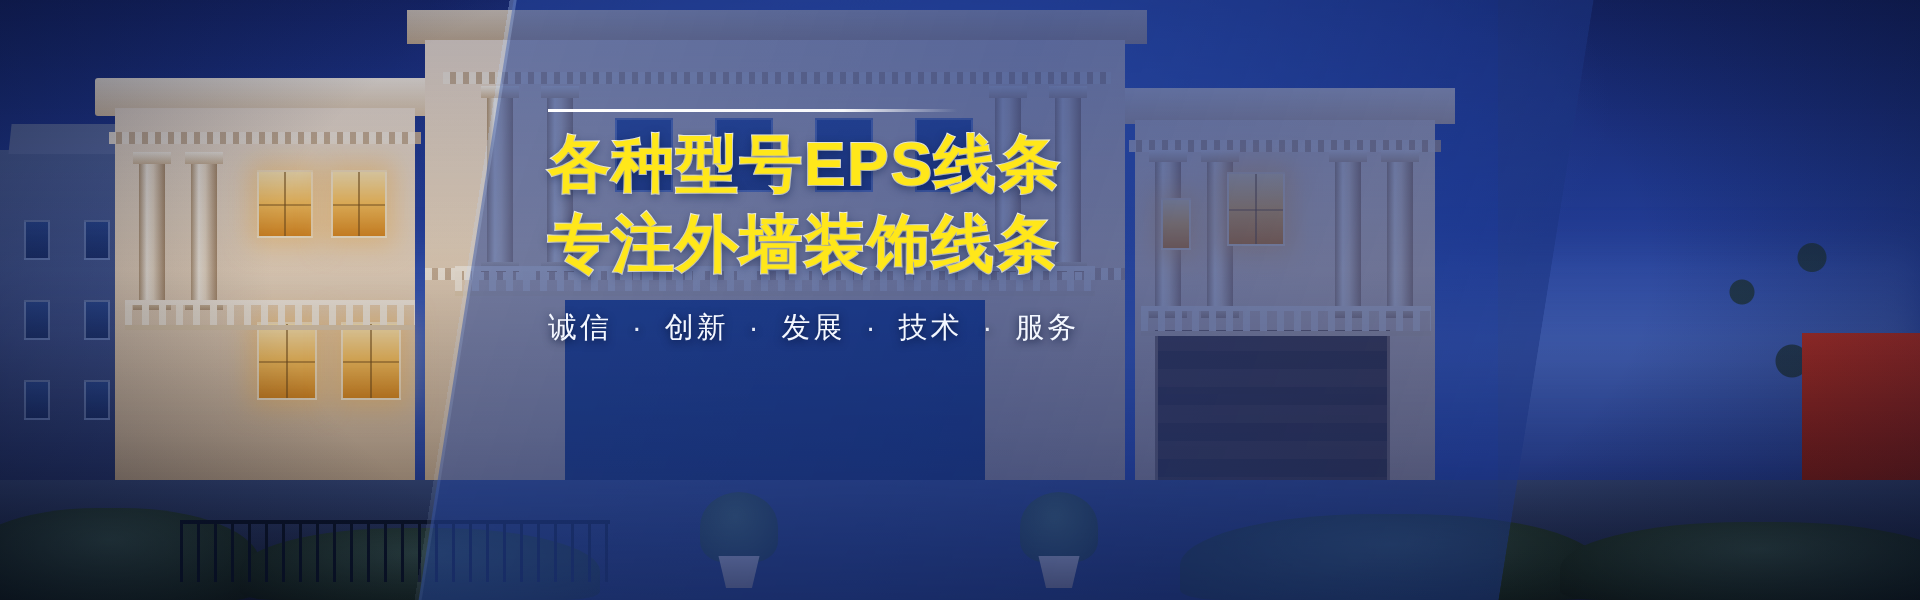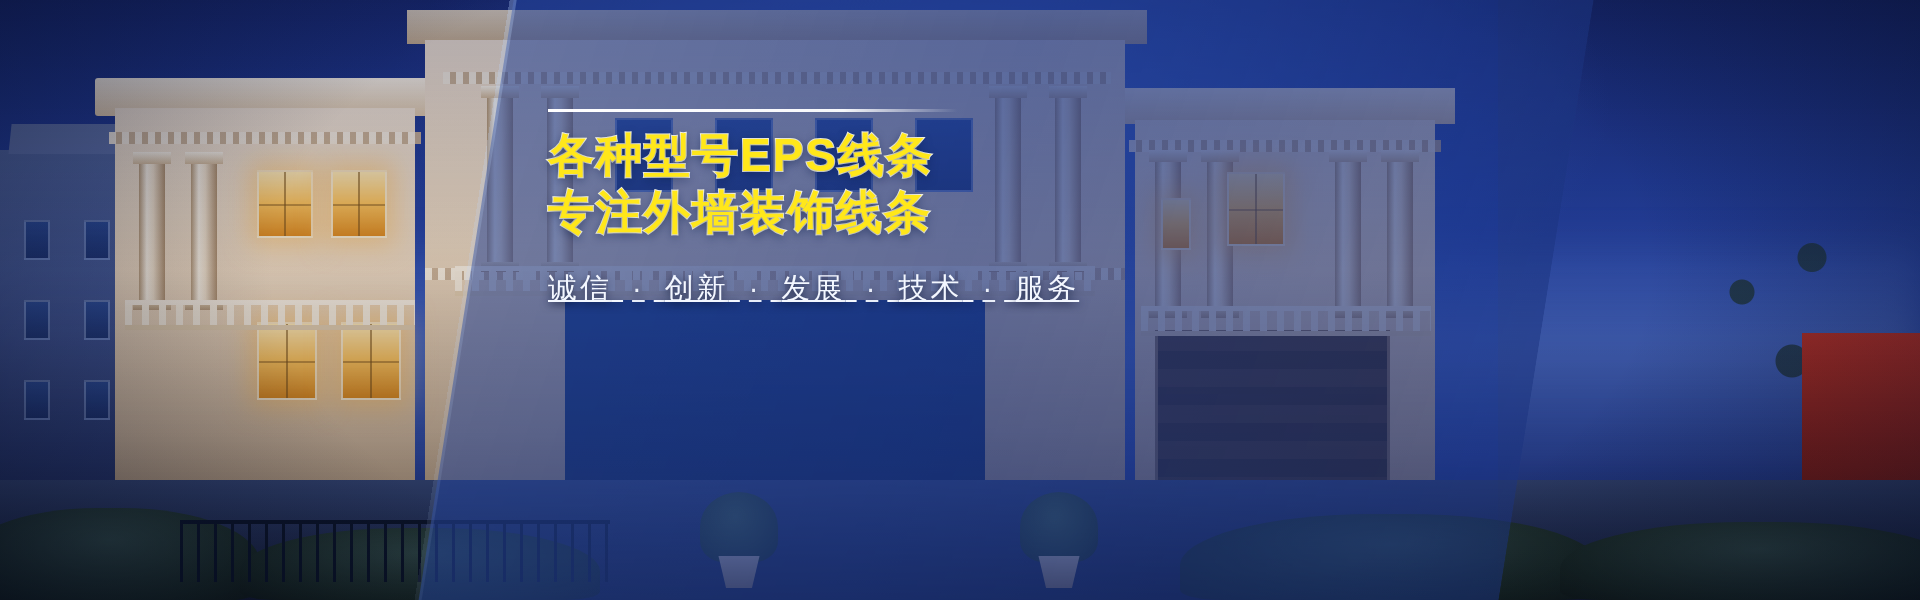--- a/index.html
+++ b/index.html
@@ -217,37 +217,36 @@
   }
 
   .rule {
     width:410px; height:3px; margin:17px 0 19px 0;
     background:linear-gradient(90deg,#ffffff 0%,rgba(255,255,255,.95) 72%,rgba(255,255,255,0) 100%);
   }
 
   .headline { line-height:1.06; }
   .headline-line {
     display:block;
-    font-size:46px;
+    font-size:62px;
     font-weight:bold;
     color:#ffe71a;
     letter-spacing:2px;
     -webkit-text-stroke:2px #fdfbe6;
     paint-order:stroke fill;
     text-shadow:0 3px 10px rgba(10,25,70,.55);
   }
-  .headline-line + .headline-line { margin-top:8px; }
+  .headline-line + .headline-line { margin-top:14px; }
 
   .tagline {
     margin-top:32px;
     color:#f3f7ff;
     font-size:29px;
     letter-spacing:3px;
     text-shadow:0 2px 8px rgba(5,15,45,.8);
-    text-decoration:underline;
   }
   .tagline .dot { margin:0 9px; opacity:.95; }
 </style>
 </head>
 <body>
 
 <div class="banner">
 
   <div class="photo">
 

